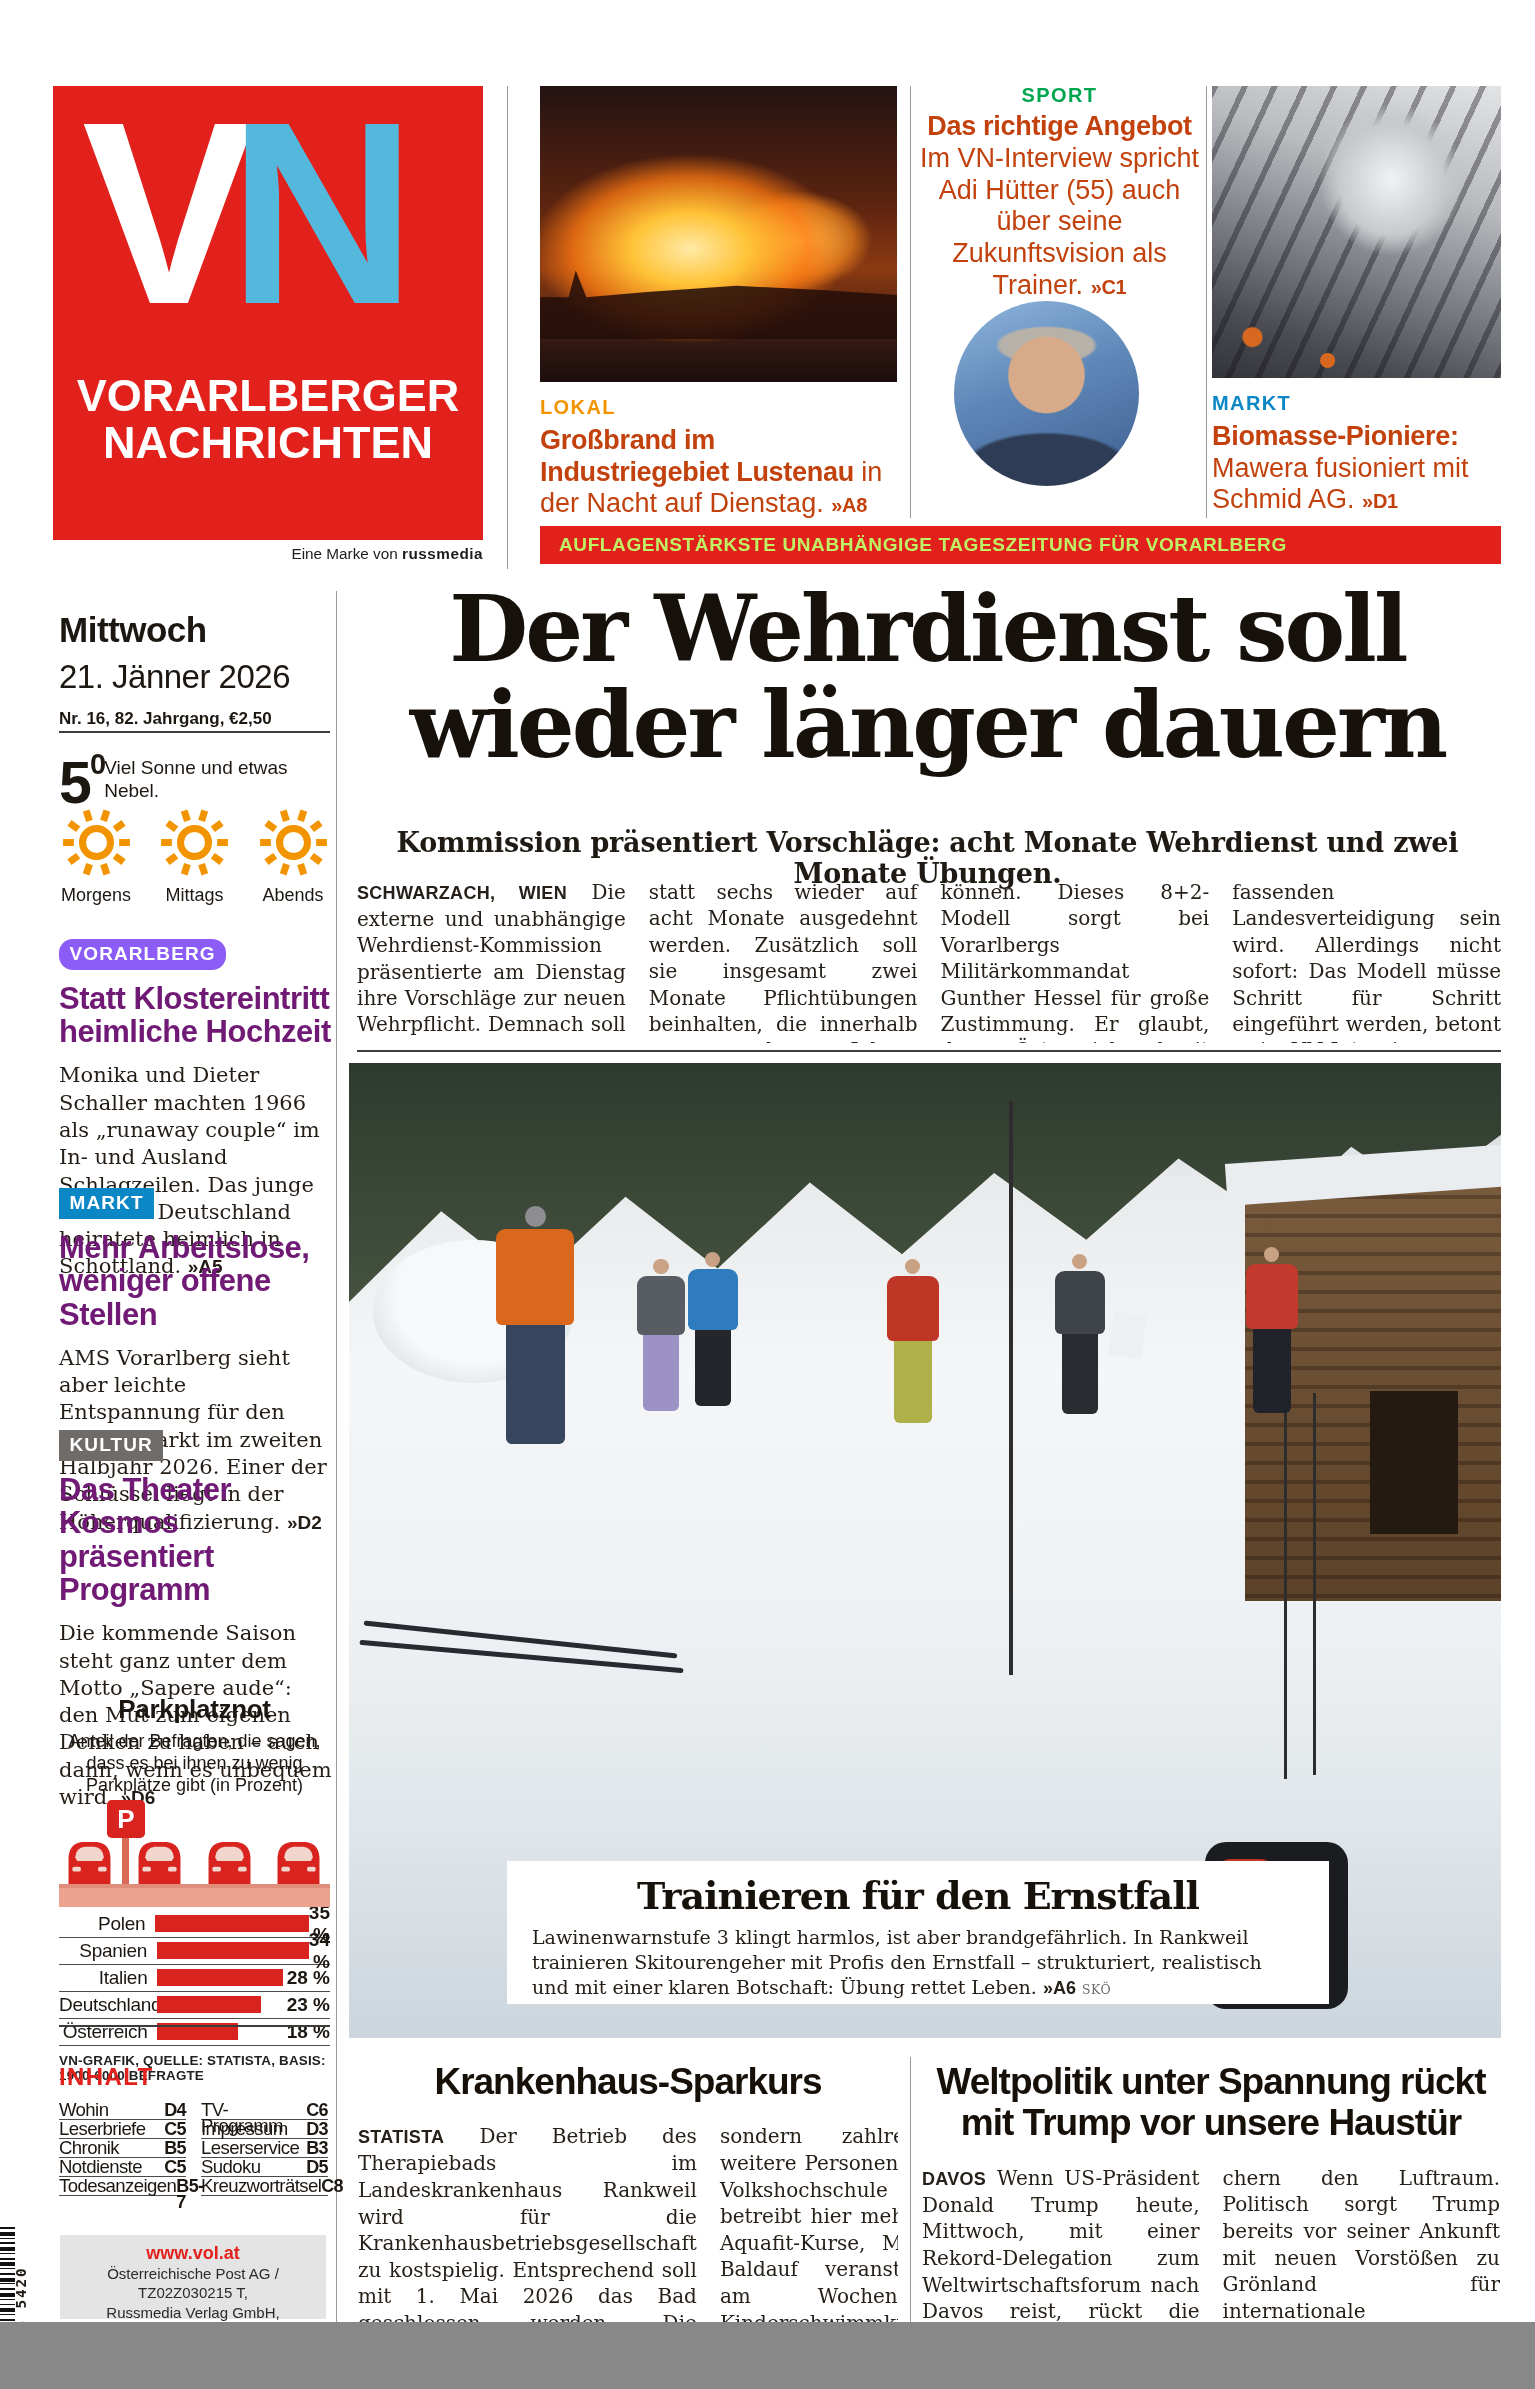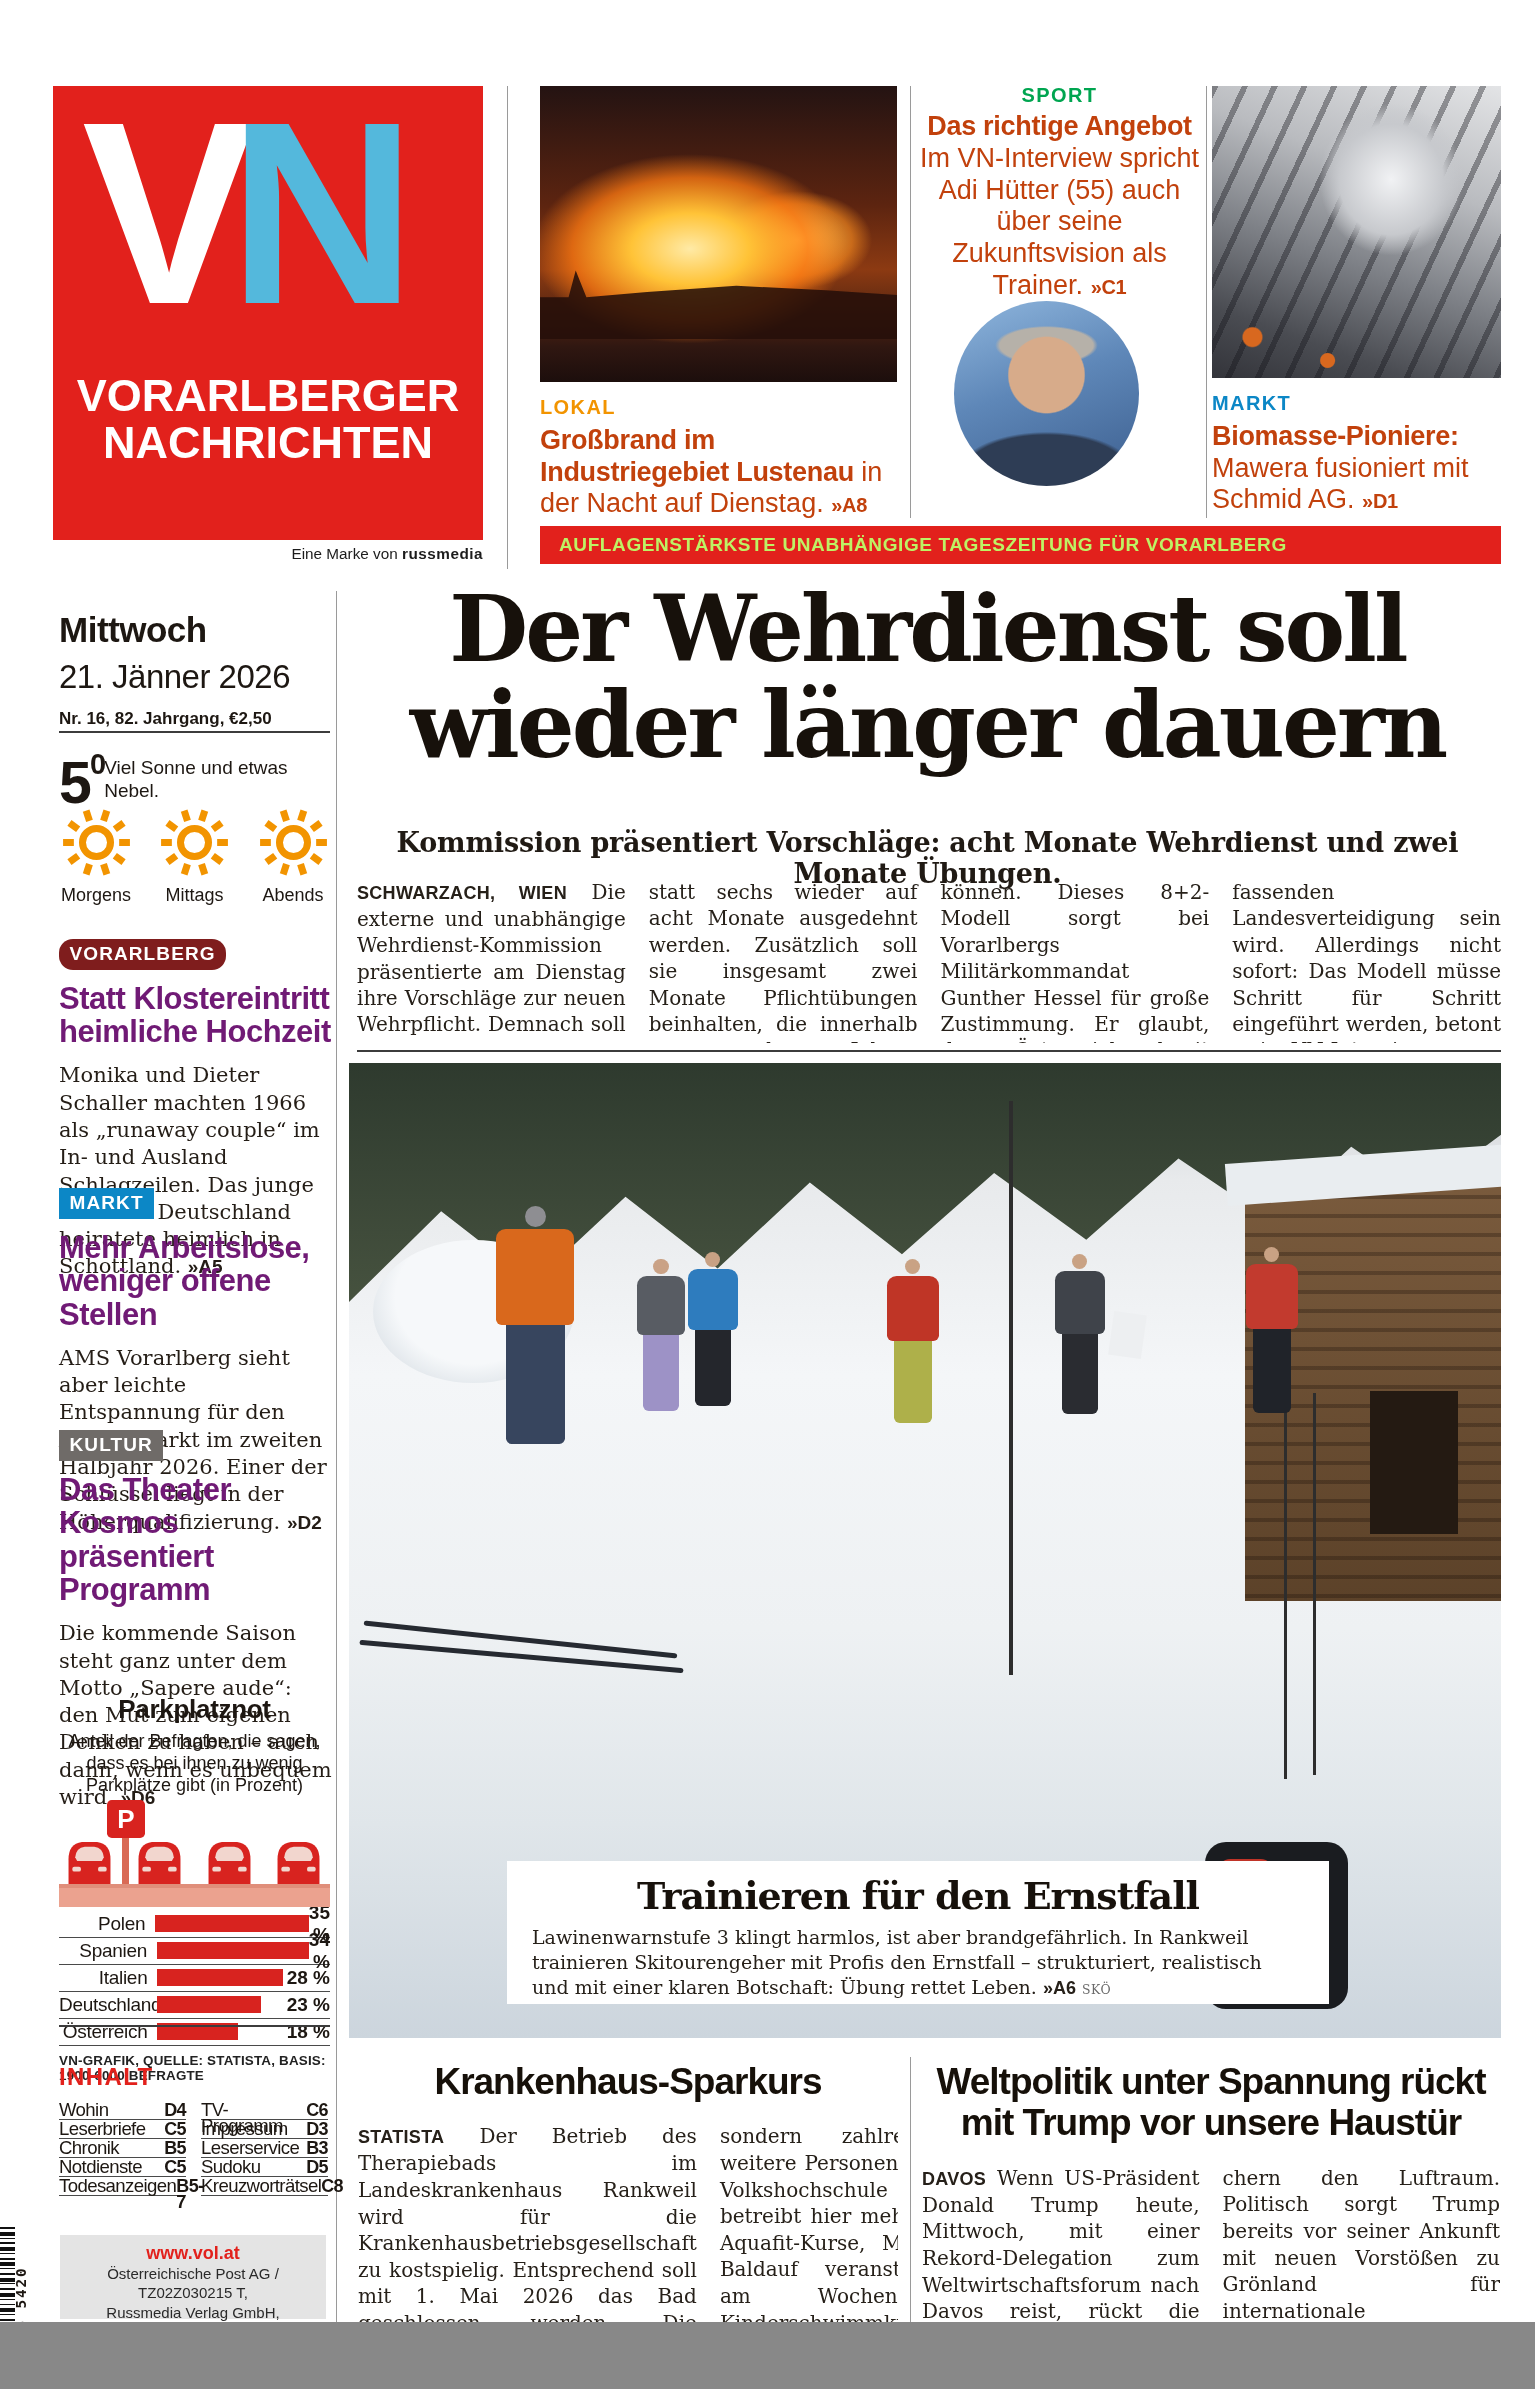--- a/index.html
+++ b/index.html
@@ -257,21 +257,21 @@
             <line x1="25.5" y1="12" x2="22.4" y2="2.5"></line>
             <line x1="38.5" y1="12" x2="41.6" y2="2.5"></line>
             <line x1="49" y1="19.7" x2="57.1" y2="13.8"></line>
           </g>
         </svg>
       <div class="sun-label">Abends</div>
     </div>
   </div>
 
   <div class="side-sec" style="top:939px;">
-    <span class="badge" style="background: #7f1d1d; border-radius: 14px;">VORARLBERG</span>
+    <span class="badge" style="background: #8b5cf6; border-radius: 14px;">VORARLBERG</span>
     <div class="side-title">Statt Klostereintritt heimliche Hochzeit</div>
     <div class="side-text"><span>Monika und Dieter Schaller machten 1966 als „runaway couple“ im In- und Ausland Schlagzeilen. Das junge Paar aus Deutschland heiratete heimlich in Schottland.</span> <b class="pageref">»A5</b></div>
   </div>
 
   <div class="side-sec" style="top:1188px;">
     <span class="badge" style="background: rgb(12, 135, 198);">MARKT</span>
     <div class="side-title">Mehr Arbeitslose, weniger offene Stellen</div>
     <div class="side-text"><span>AMS Vorarlberg sieht aber leichte Entspannung für den Arbeitsmarkt im zweiten Halbjahr 2026. Einer der Schlüssel liegt in der Höherqualifizierung.</span> <b class="pageref">»D2</b></div>
   </div>
 

